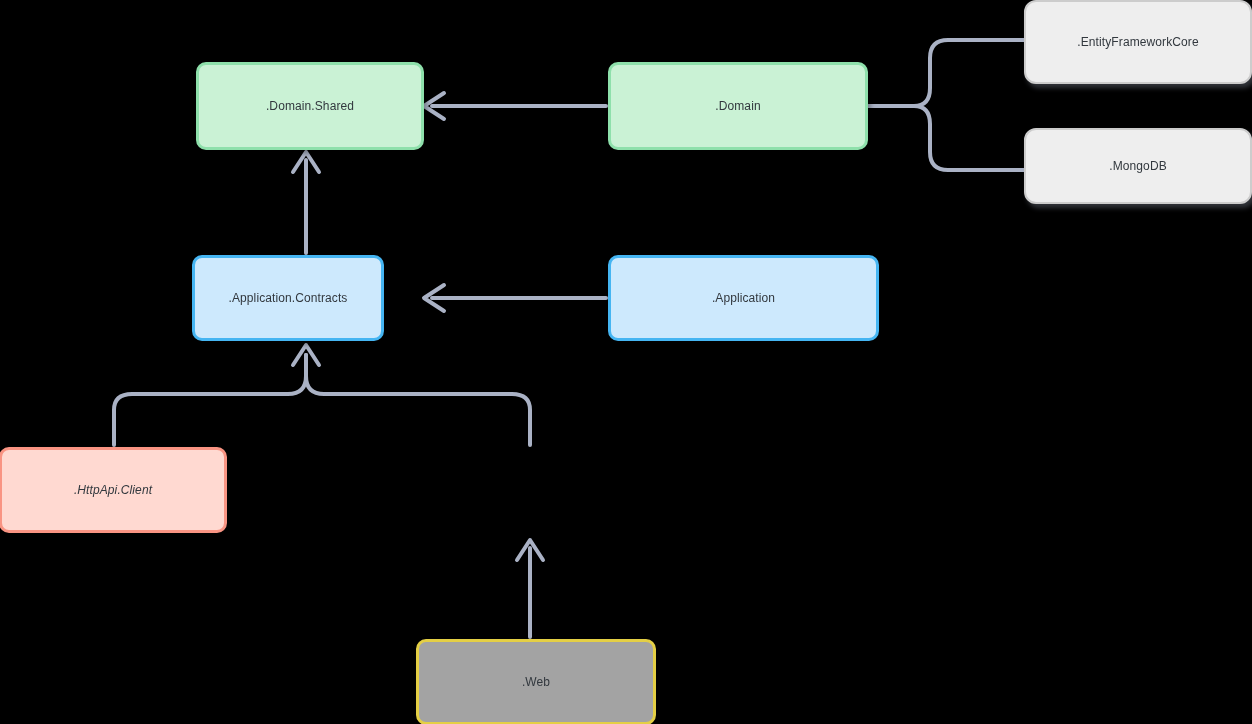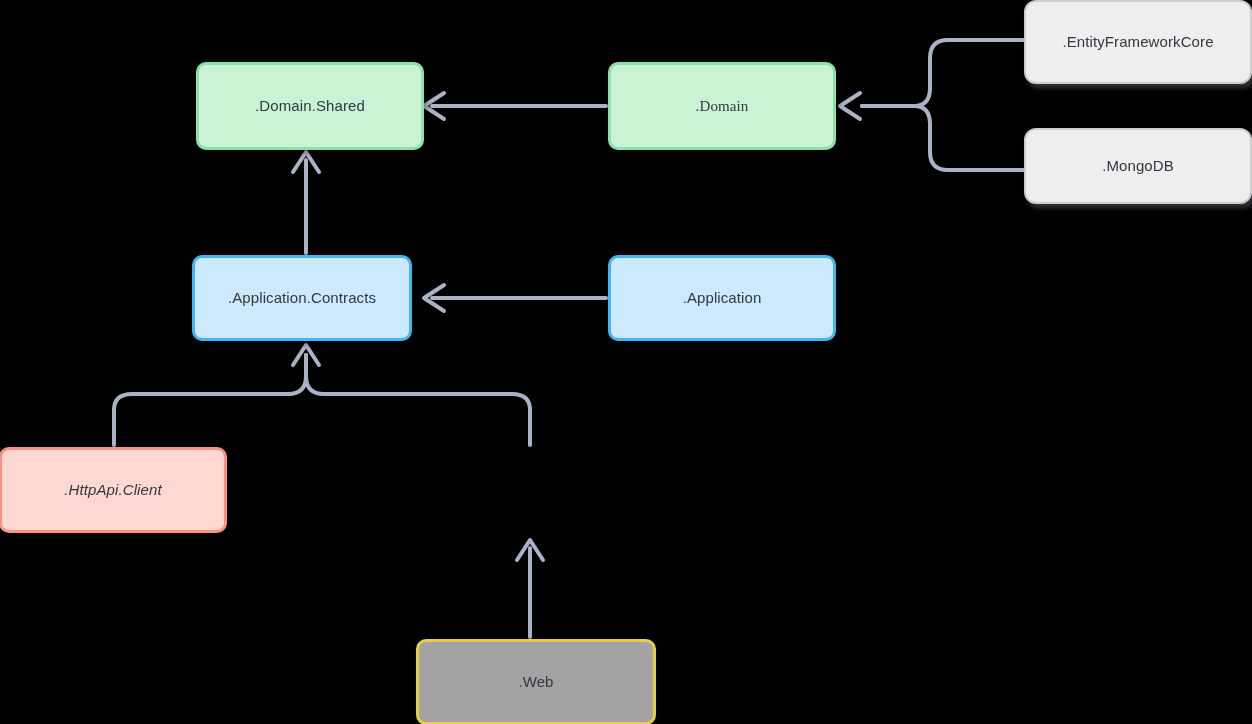--- a/index.html
+++ b/index.html
@@ -31,21 +31,21 @@
     align-items: center;
     justify-content: center;
     border-radius: 10px;
     border-style: solid;
     border-width: 3px;
     text-align: center;
     line-height: 1.2;
     z-index: 2;
   }
   .node-label {
-    font-size: 15px;
+    font-size: 12px;
     letter-spacing: 0.1px;
     color: #32383e;
     white-space: nowrap;
   }
   .node.shadowed {
     box-shadow: 3px 4px 4px rgba(0, 0, 0, 0.28);
   }
   .node.grayish {
     border-width: 2px;
     border-radius: 12px;
@@ -79,37 +79,37 @@
 
       <path d="M 530 637 L 530 548"></path>
       <path d="M 517 560 L 530 540 L 543 560"></path>
     </g>
   </svg>
 
   <div class="node shadowed" style="left:196px; top:62px; width:228px; height:88px; background:#caf2d5; border-color:#8ee0ab;">
     <span class="node-label">.Domain.Shared</span>
   </div>
 
-  <div class="node shadowed" style="left:608px; top:62px; width:228px; height:88px; background:#caf2d5; border-color:#8ee0ab;font-family:Liberation Serif, serif;">
+  <div class="node shadowed" style="left:608px; top:62px; width:260px; height:88px; background:#caf2d5; border-color:#8ee0ab;">
     <span class="node-label">.Domain</span>
   </div>
 
   <div class="node grayish" style="left:1024px; top:0px; width:228px; height:84px; background:#eeeeee; border-color:#cccccc;">
     <span class="node-label">.EntityFrameworkCore</span>
   </div>
 
   <div class="node grayish" style="left:1024px; top:128px; width:228px; height:76px; background:#eeeeee; border-color:#cccccc;">
     <span class="node-label">.MongoDB</span>
   </div>
 
-  <div class="node shadowed" style="left:192px; top:255px; width:220px; height:86px; background:#cde9fd; border-color:#45b5f2;">
+  <div class="node shadowed" style="left:192px; top:255px; width:192px; height:86px; background:#cde9fd; border-color:#45b5f2;">
     <span class="node-label">.Application.Contracts</span>
   </div>
 
-  <div class="node shadowed" style="left:608px; top:255px; width:228px; height:86px; background:#cde9fd; border-color:#45b5f2;text-align:right;">
+  <div class="node shadowed" style="left:608px; top:255px; width:271px; height:86px; background:#cde9fd; border-color:#45b5f2;text-align:right;">
     <span class="node-label">.Application</span>
   </div>
 
   <div class="node shadowed" style="left:-1px; top:447px; width:228px; height:86px; background:#ffd9d1; border-color:#f99483;font-style:italic;">
     <span class="node-label">.HttpApi.Client</span>
   </div>
 
 
   <div class="node shadowed" style="left:416px; top:639px; width:240px; height:86px; background:#a3a3a3; border-color:#e4cf45;">
     <span class="node-label">.Web</span>

